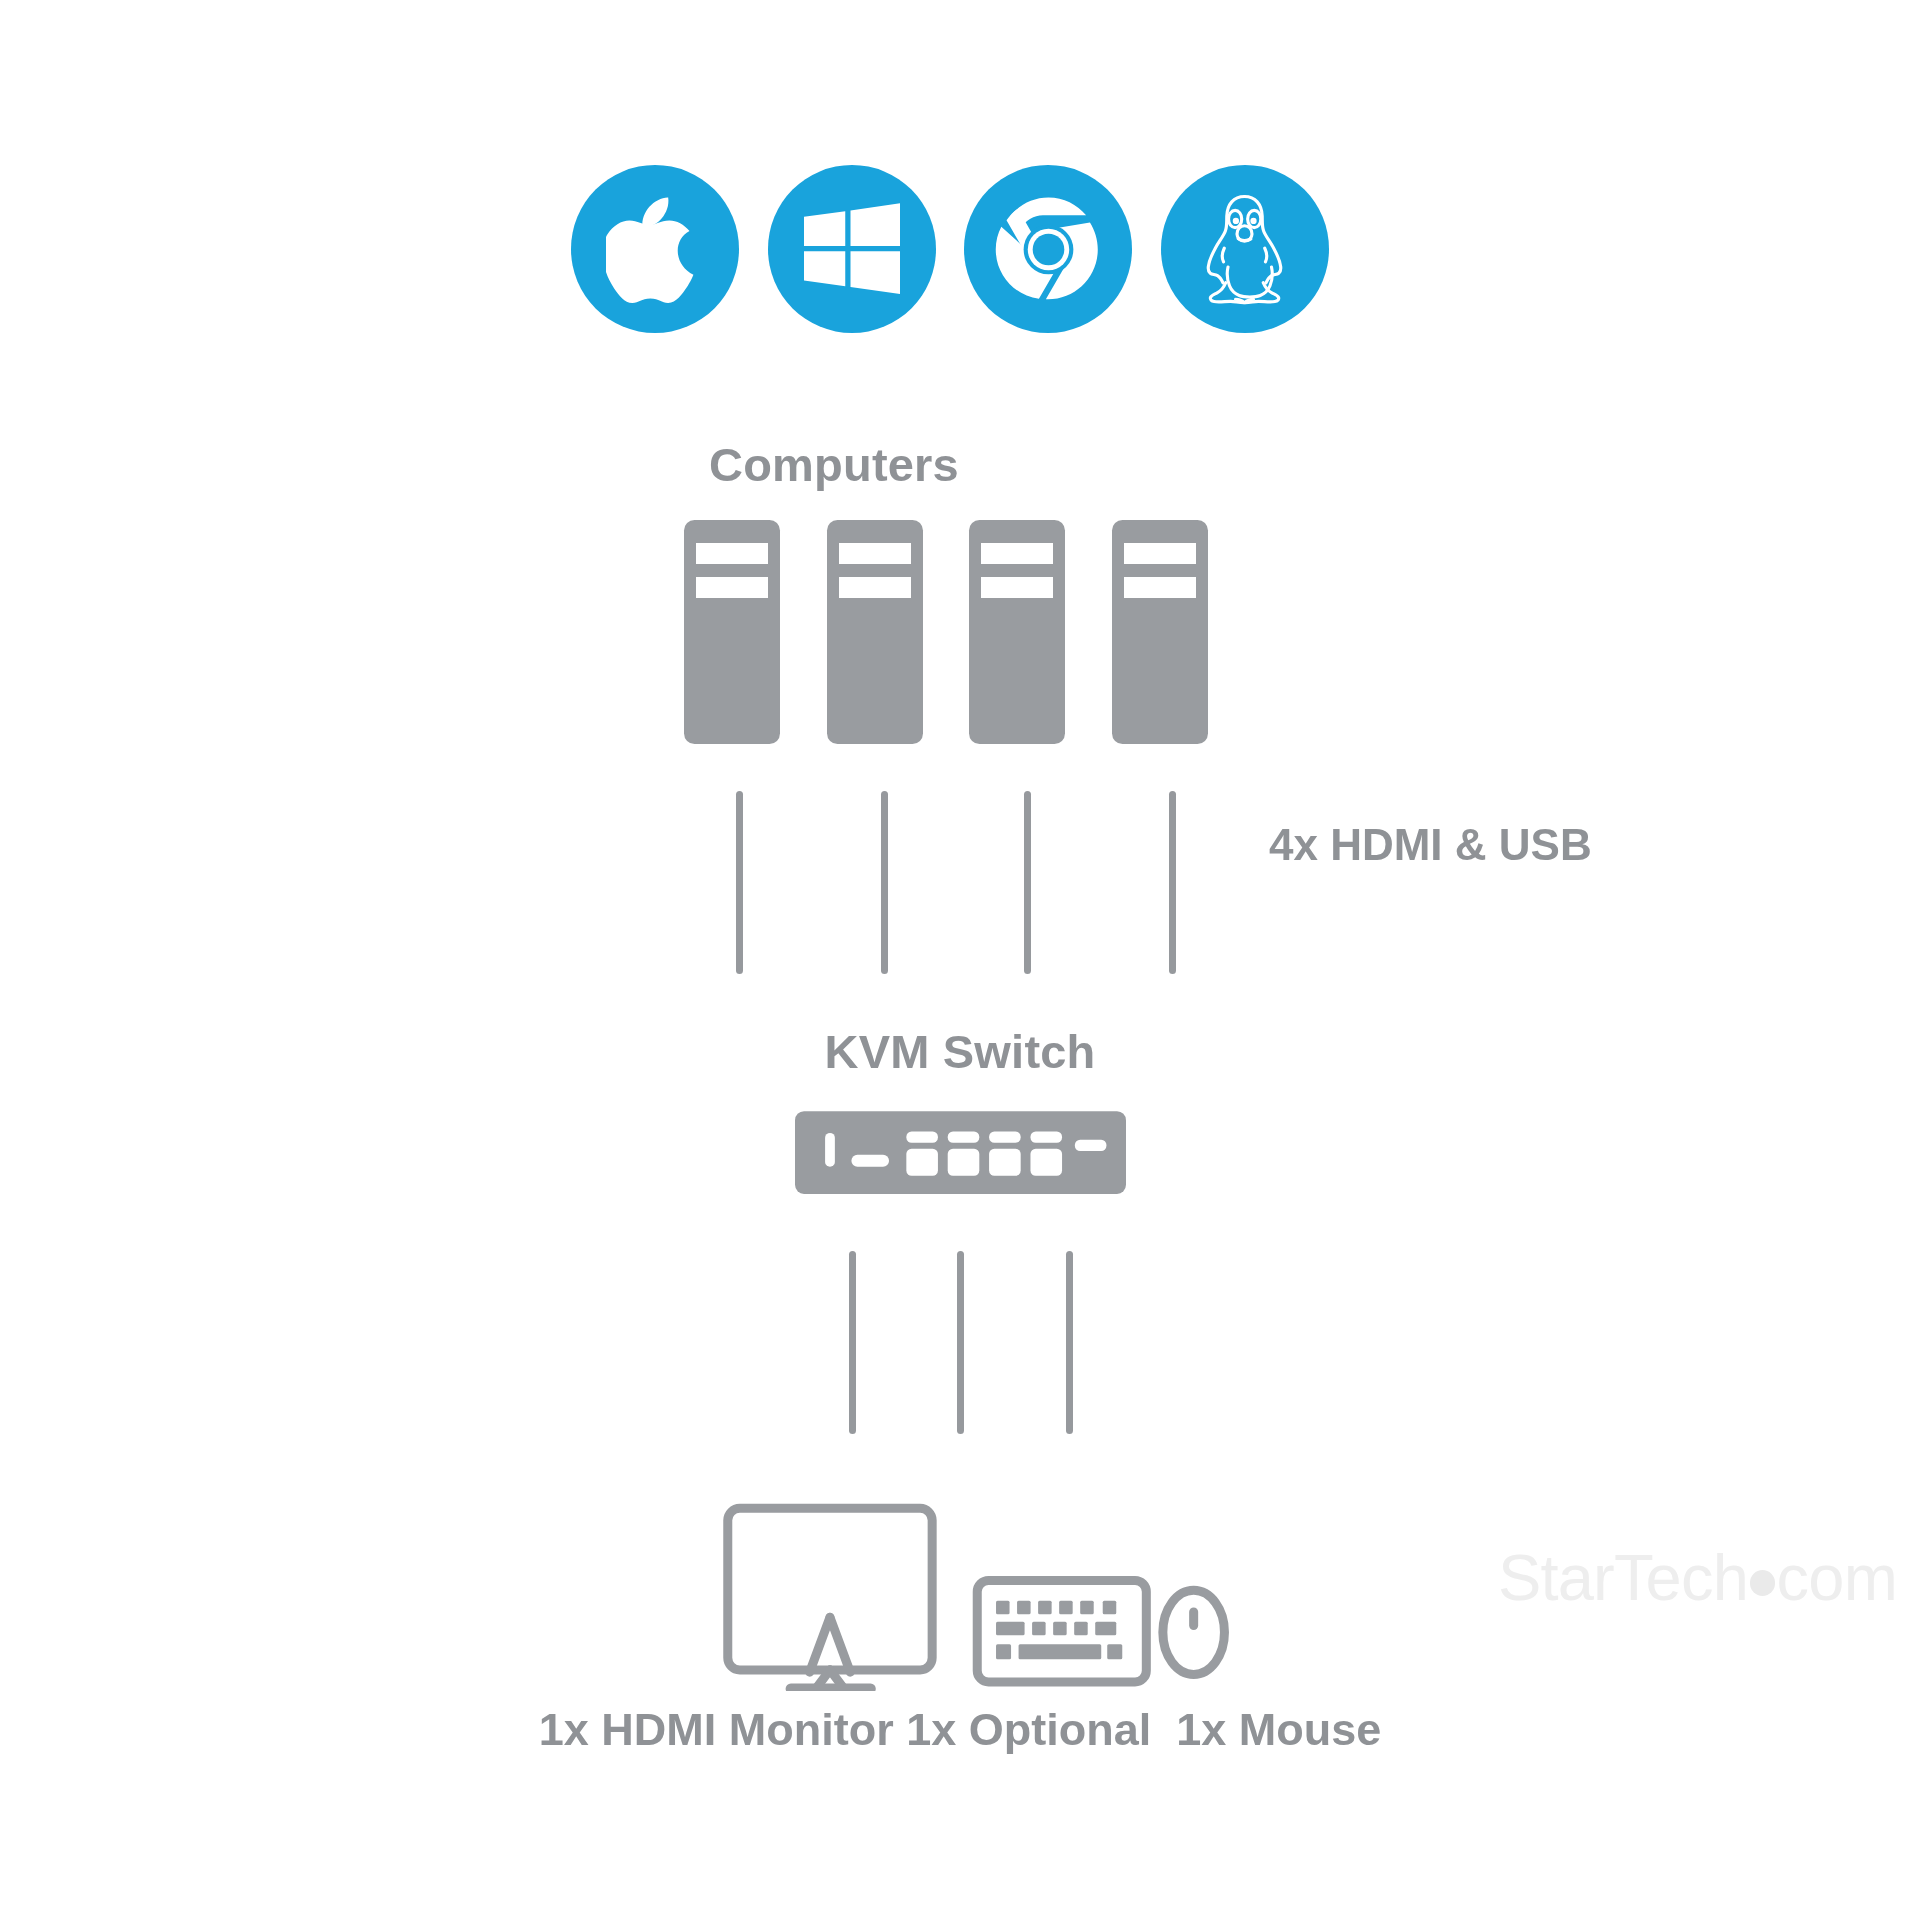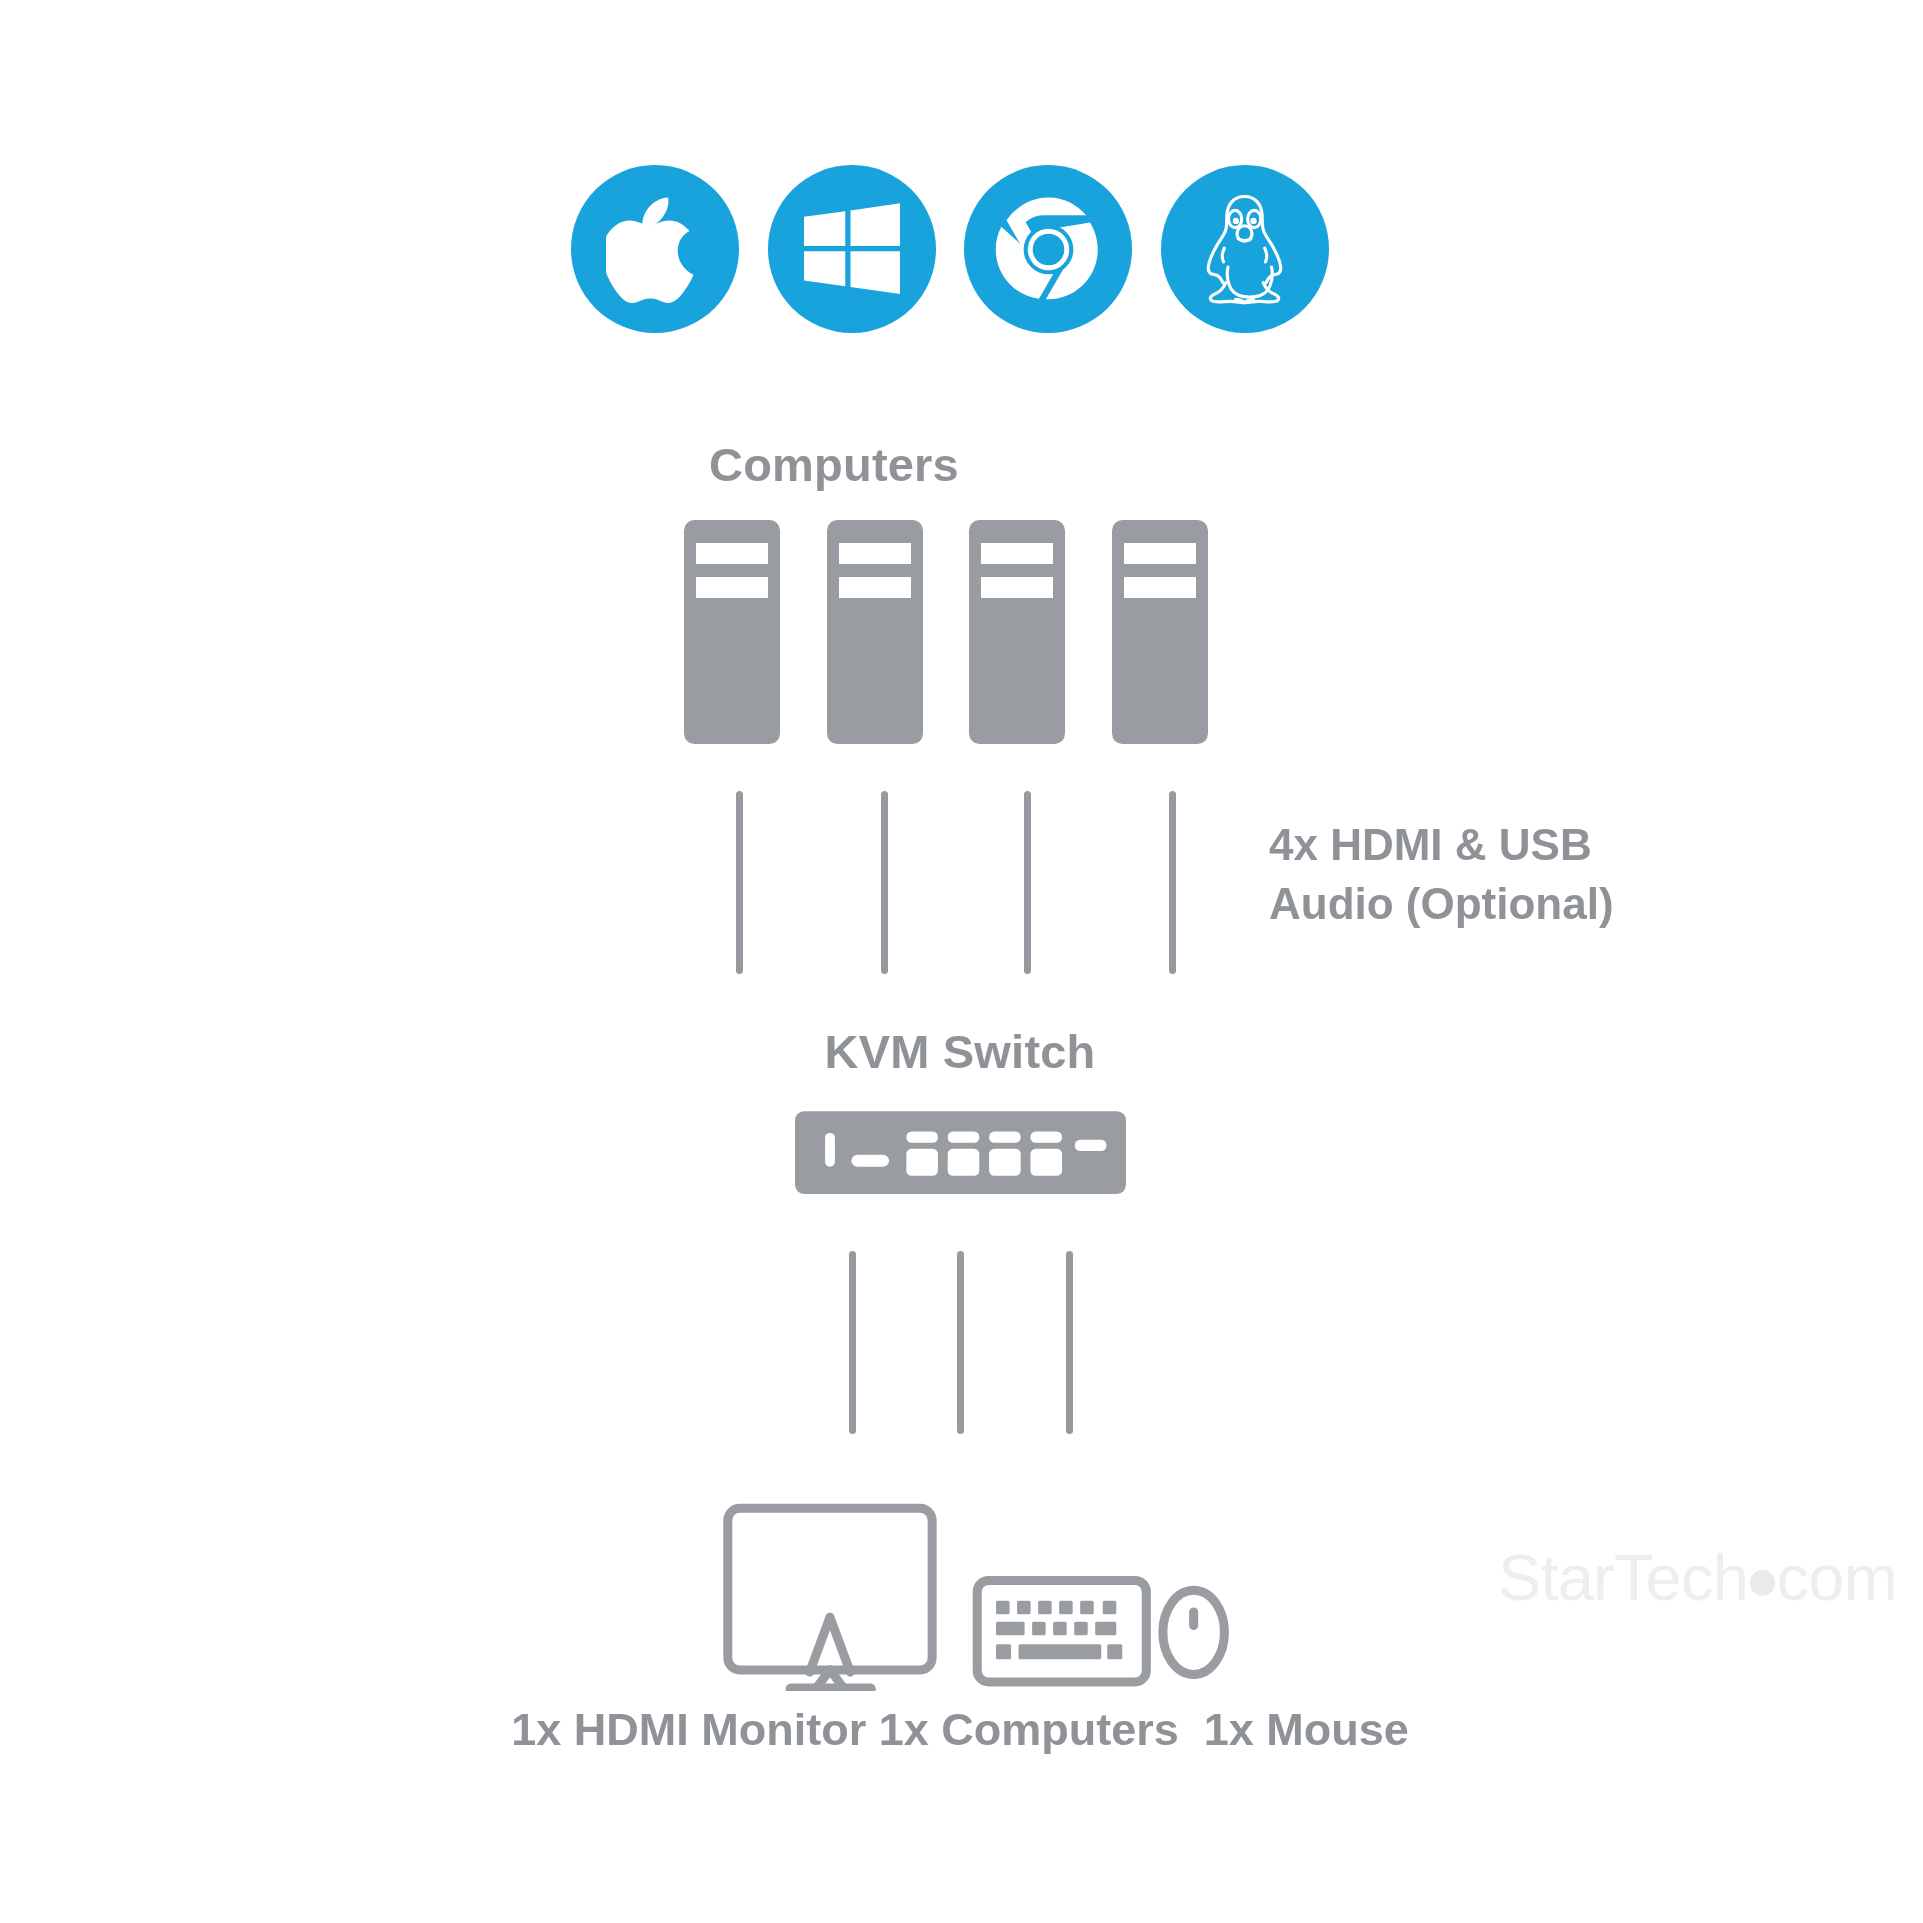--- a/index.html
+++ b/index.html
@@ -226,21 +226,20 @@
     <div class="slot s2"></div>
   </div>
 
   <div class="cable" style="left:736px;  top:791px; height:183px;"></div>
   <div class="cable" style="left:881px; top:791px; height:183px;"></div>
   <div class="cable" style="left:1024px; top:791px; height:183px;"></div>
   <div class="cable" style="left:1169px; top:791px; height:183px;"></div>
 
   <div id="cable-note">
     <div>4x HDMI &amp; USB</div>
-    <div>Audio (Optional)</div>
   </div>
 
   <div id="kvm-label" class="section-label">KVM Switch</div>
 
   <div id="kvm-switch">
     <svg width="331" height="83" viewBox="0 0 440 110" aria-hidden="true">
       <rect x="0" y="0" width="440" height="110" rx="12" fill="#999CA0"></rect>
 
       <rect x="40" y="29" width="13" height="45" rx="6.5" fill="#ffffff"></rect>
 
@@ -307,21 +306,21 @@
       <g>
         <ellipse cx="633" cy="172" rx="41" ry="56" fill="none" stroke="#999CA0" stroke-width="12"></ellipse>
         <rect x="627" y="139" width="12" height="30" rx="6" fill="#999CA0"></rect>
       </g>
     </svg>
   </div>
 
   <div id="device-labels">
     <span>1x HDMI Monitor</span>
     <span>&nbsp;</span>
-    <span>1x Computers</span>
+    <span>1x Optional</span>
     <span>&nbsp;&nbsp;</span>
     <span>1x Mouse</span>
   </div>
 
   <div id="watermark">
     <span>StarTech</span>
     <span class="wm-dot"></span>
     <span>com</span>
   </div>
 

